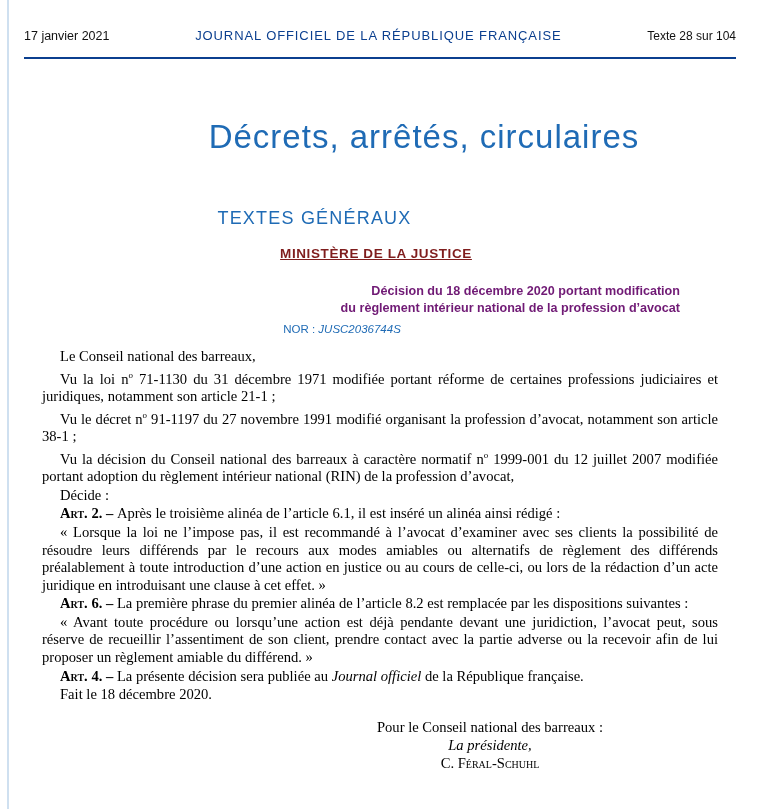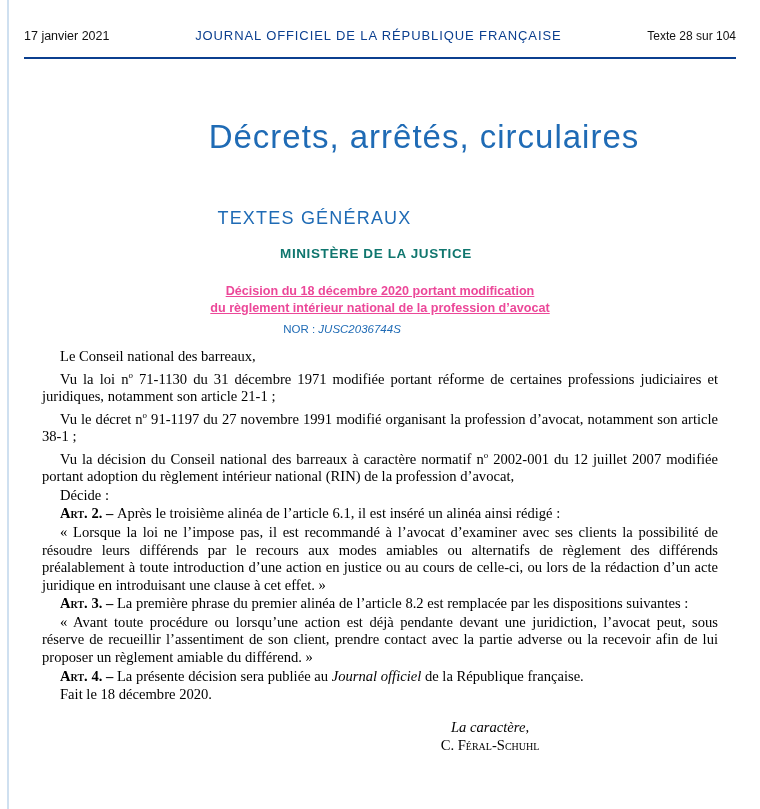--- a/index.html
+++ b/index.html
@@ -95,34 +95,34 @@
   .ministry {
     position: absolute;
     left: 0;
     top: 246px;
     width: 752px;
     text-align: center;
     font-family: "Liberation Sans", sans-serif;
     font-size: 13.5px;
     font-weight: bold;
     letter-spacing: 0.6px;
-    color: #0f766e;
+    color: #7f1d1d;
+    text-decoration: underline;
   }
   .decision-title {
     position: absolute;
     left: 80px;
     top: 283px;
     width: 600px;
-    text-align: center;
+    text-align: right;
     font-family: "Liberation Sans", sans-serif;
     font-size: 12.6px;
     font-weight: bold;
     line-height: 17px;
-    color: #ec4899;
-    text-decoration: underline;
+    color: #701a75;
   }
   .nor {
     position: absolute;
     left: 0;
     top: 323px;
     width: 684px;
     text-align: center;
     font-family: "Liberation Sans", sans-serif;
     font-size: 11.5px;
     color: #1f6bb5;
@@ -208,36 +208,37 @@
   </div>
 
   <div class="body-text">
 
     <p><span>Le Conseil national des barreaux,</span></p>
 
     <p><span>Vu la loi n</span><span class="sup">o</span><span> 71-1130 du 31 décembre 1971 modifiée portant réforme de certaines professions judiciaires et juridiques, notamment son article 21-1 ;</span></p>
 
     <p><span>Vu le décret n</span><span class="sup">o</span><span> 91-1197 du 27 novembre 1991 modifié organisant la profession d’avocat, notamment son article 38-1 ;</span></p>
 
-    <p><span>Vu la décision du Conseil national des barreaux à caractère normatif n</span><span class="sup">o</span><span> 2002-001 du 12 juillet 2007 modifiée portant adoption du règlement intérieur national (RIN) de la profession d’avocat,</span></p>
+    <p><span>Vu la décision du Conseil national des barreaux à caractère normatif n</span><span class="sup">o</span><span> 1999-001 du 12 juillet 2007 modifiée portant adoption du règlement intérieur national (RIN) de la profession d’avocat,</span></p>
 
     <p class="decide"><span>Décide :</span></p>
 
 
     <p><span class="art">Art. 2. – </span><span>Après le troisième alinéa de l’article 6.1, il est inséré un alinéa ainsi rédigé :</span></p>
 
     <p><span>« Lorsque la loi ne l’impose pas, il est recommandé à l’avocat d’examiner avec ses clients la possibilité de résoudre leurs différends par le recours aux modes amiables ou alternatifs de règlement des différends préalablement à toute introduction d’une action en justice ou au cours de celle-ci, ou lors de la rédaction d’un acte juridique en introduisant une clause à cet effet. »</span></p>
 
-    <p><span class="art">Art. 3. – </span><span>La première phrase du premier alinéa de l’article 8.2 est remplacée par les dispositions suivantes :</span></p>
+    <p><span class="art">Art. 6. – </span><span>La première phrase du premier alinéa de l’article 8.2 est remplacée par les dispositions suivantes :</span></p>
 
     <p><span>« Avant toute procédure ou lorsqu’une action est déjà pendante devant une juridiction, l’avocat peut, sous réserve de recueillir l’assentiment de son client, prendre contact avec la partie adverse ou la recevoir afin de lui proposer un règlement amiable du différend. »</span></p>
 
     <p><span class="art">Art. 4. – </span><span>La présente décision sera publiée au </span><span class="ital">Journal officiel</span><span> de la République française.</span></p>
 
     <p><span>Fait le 18 décembre 2020.</span></p>
   </div>
 
   <div class="signature">
-    <div class="sig-line sig-role">La caractère,</div>
+    <div class="sig-line">Pour le Conseil national des barreaux :</div>
+    <div class="sig-line sig-role">La présidente,</div>
     <div class="sig-line sig-name">C. Féral-Schuhl</div>
   </div>
 
 </div>
 
 </body></html>

